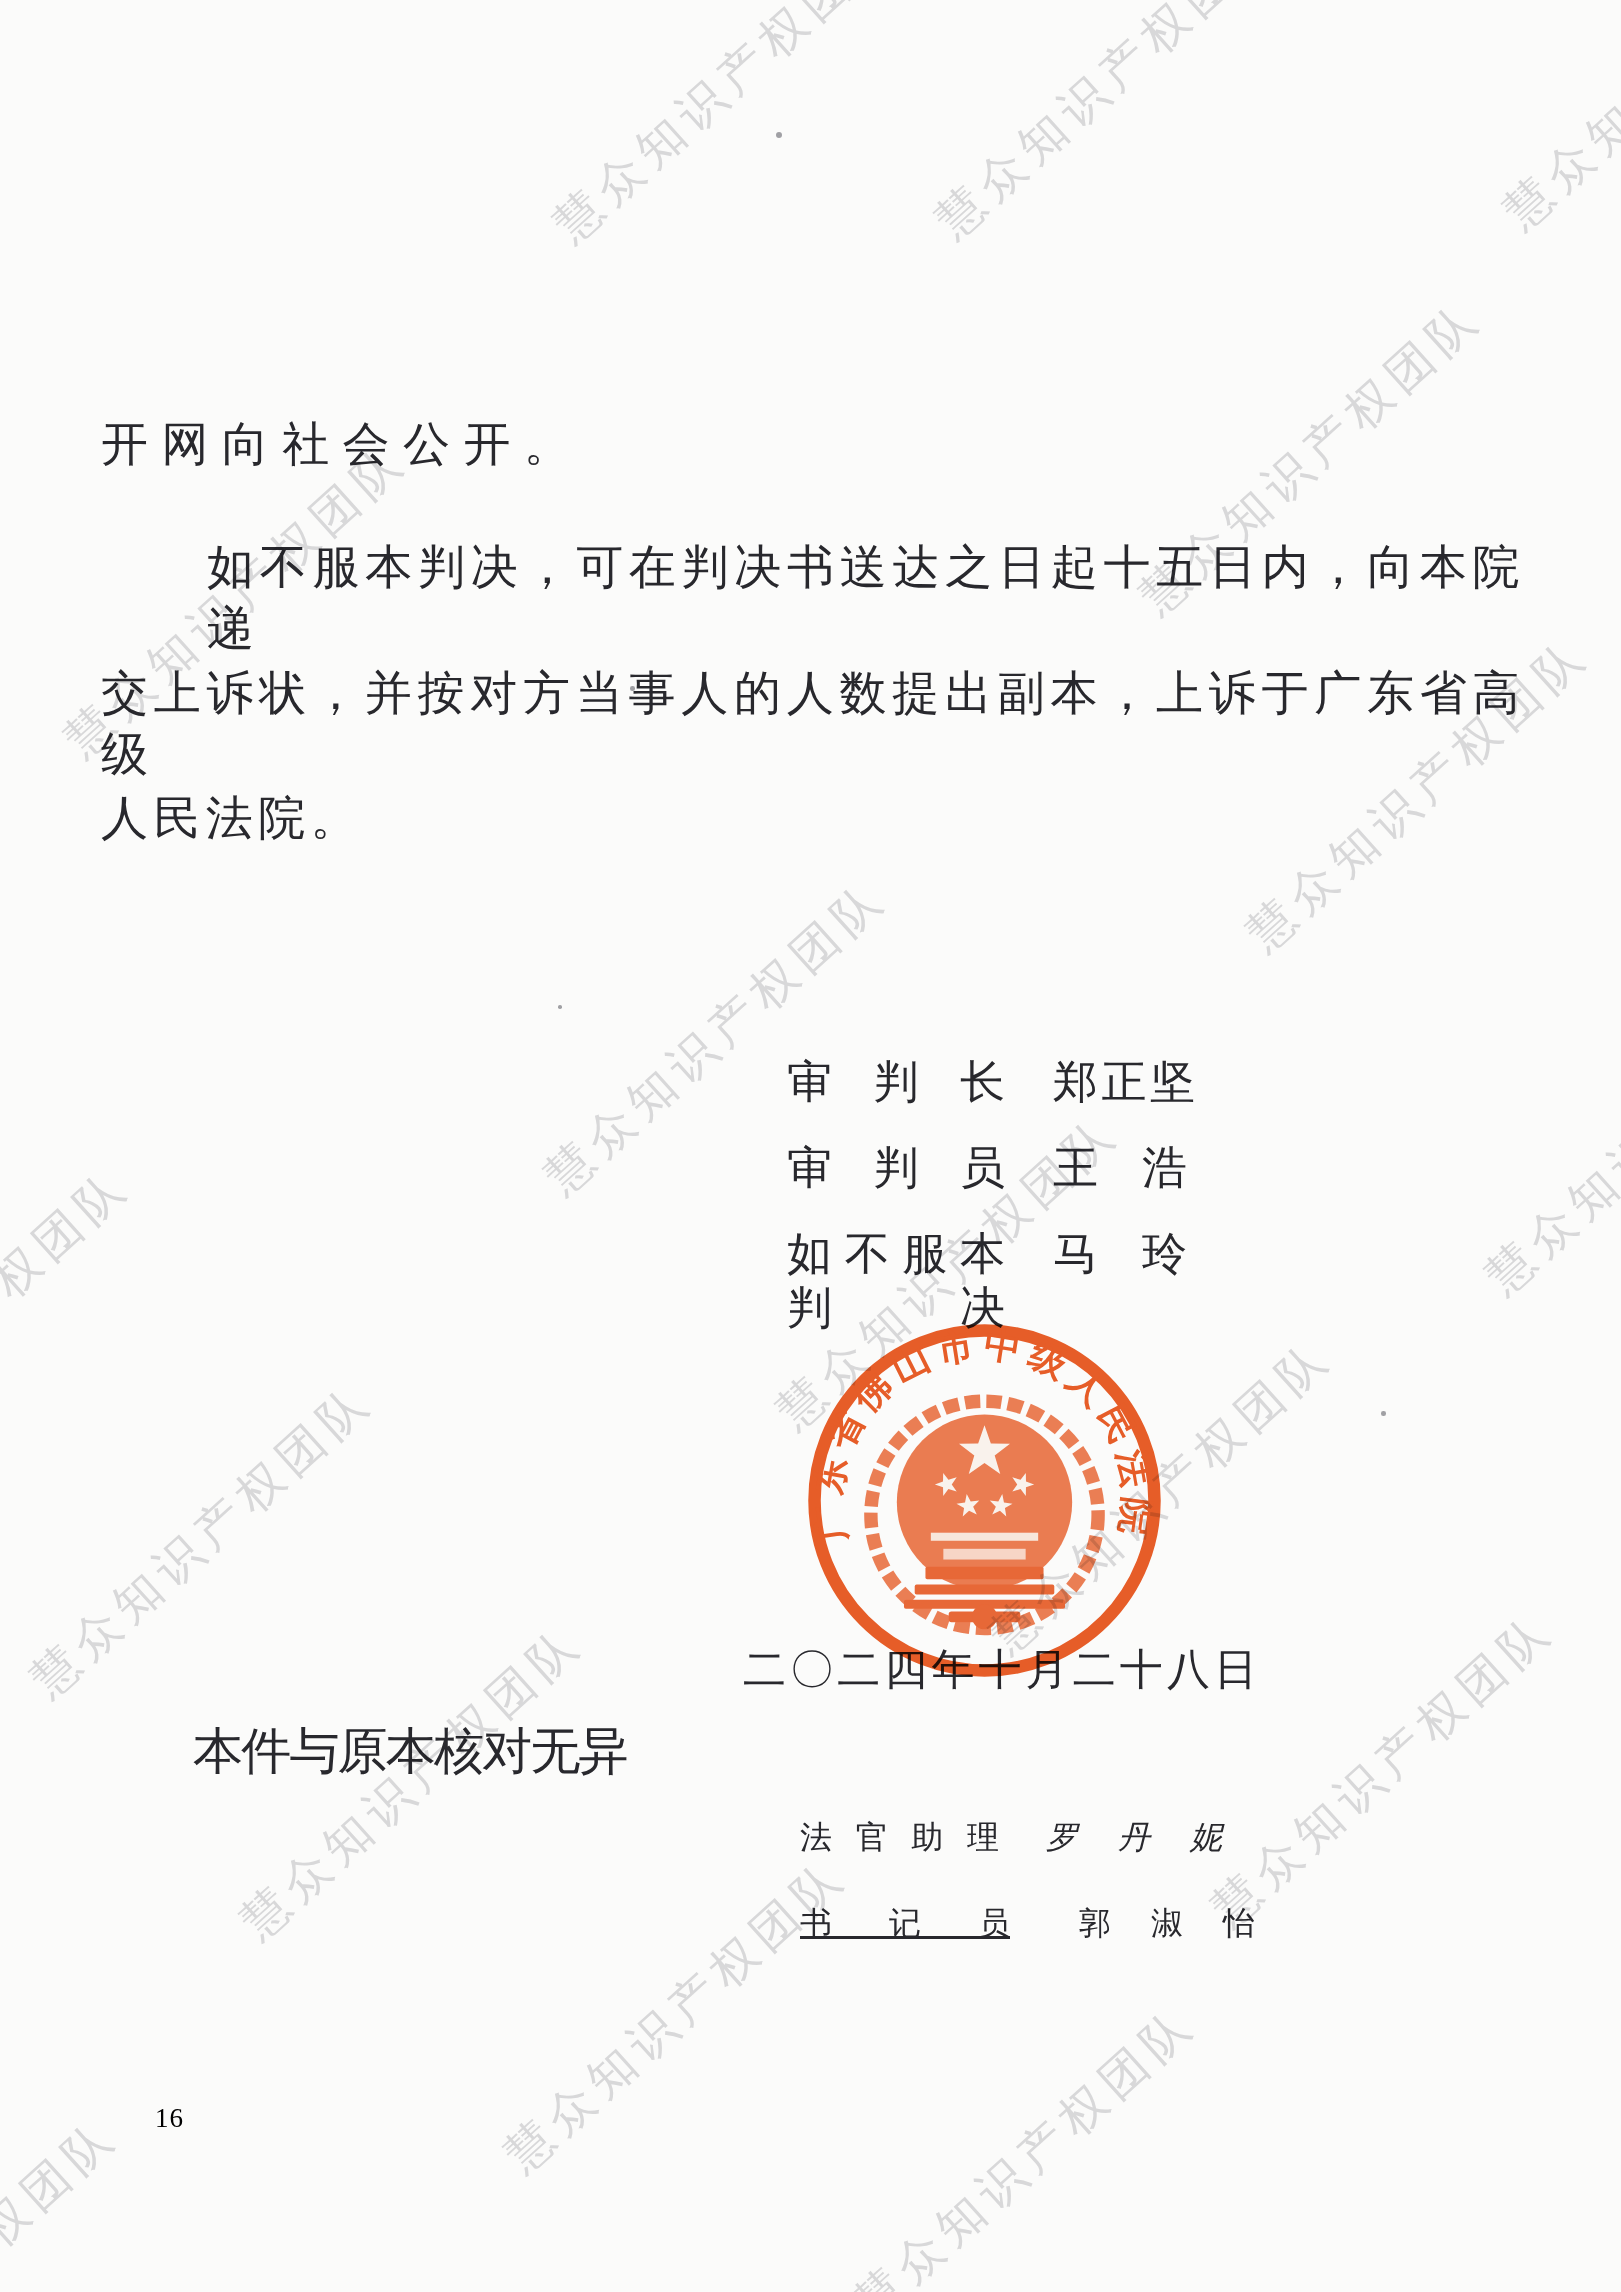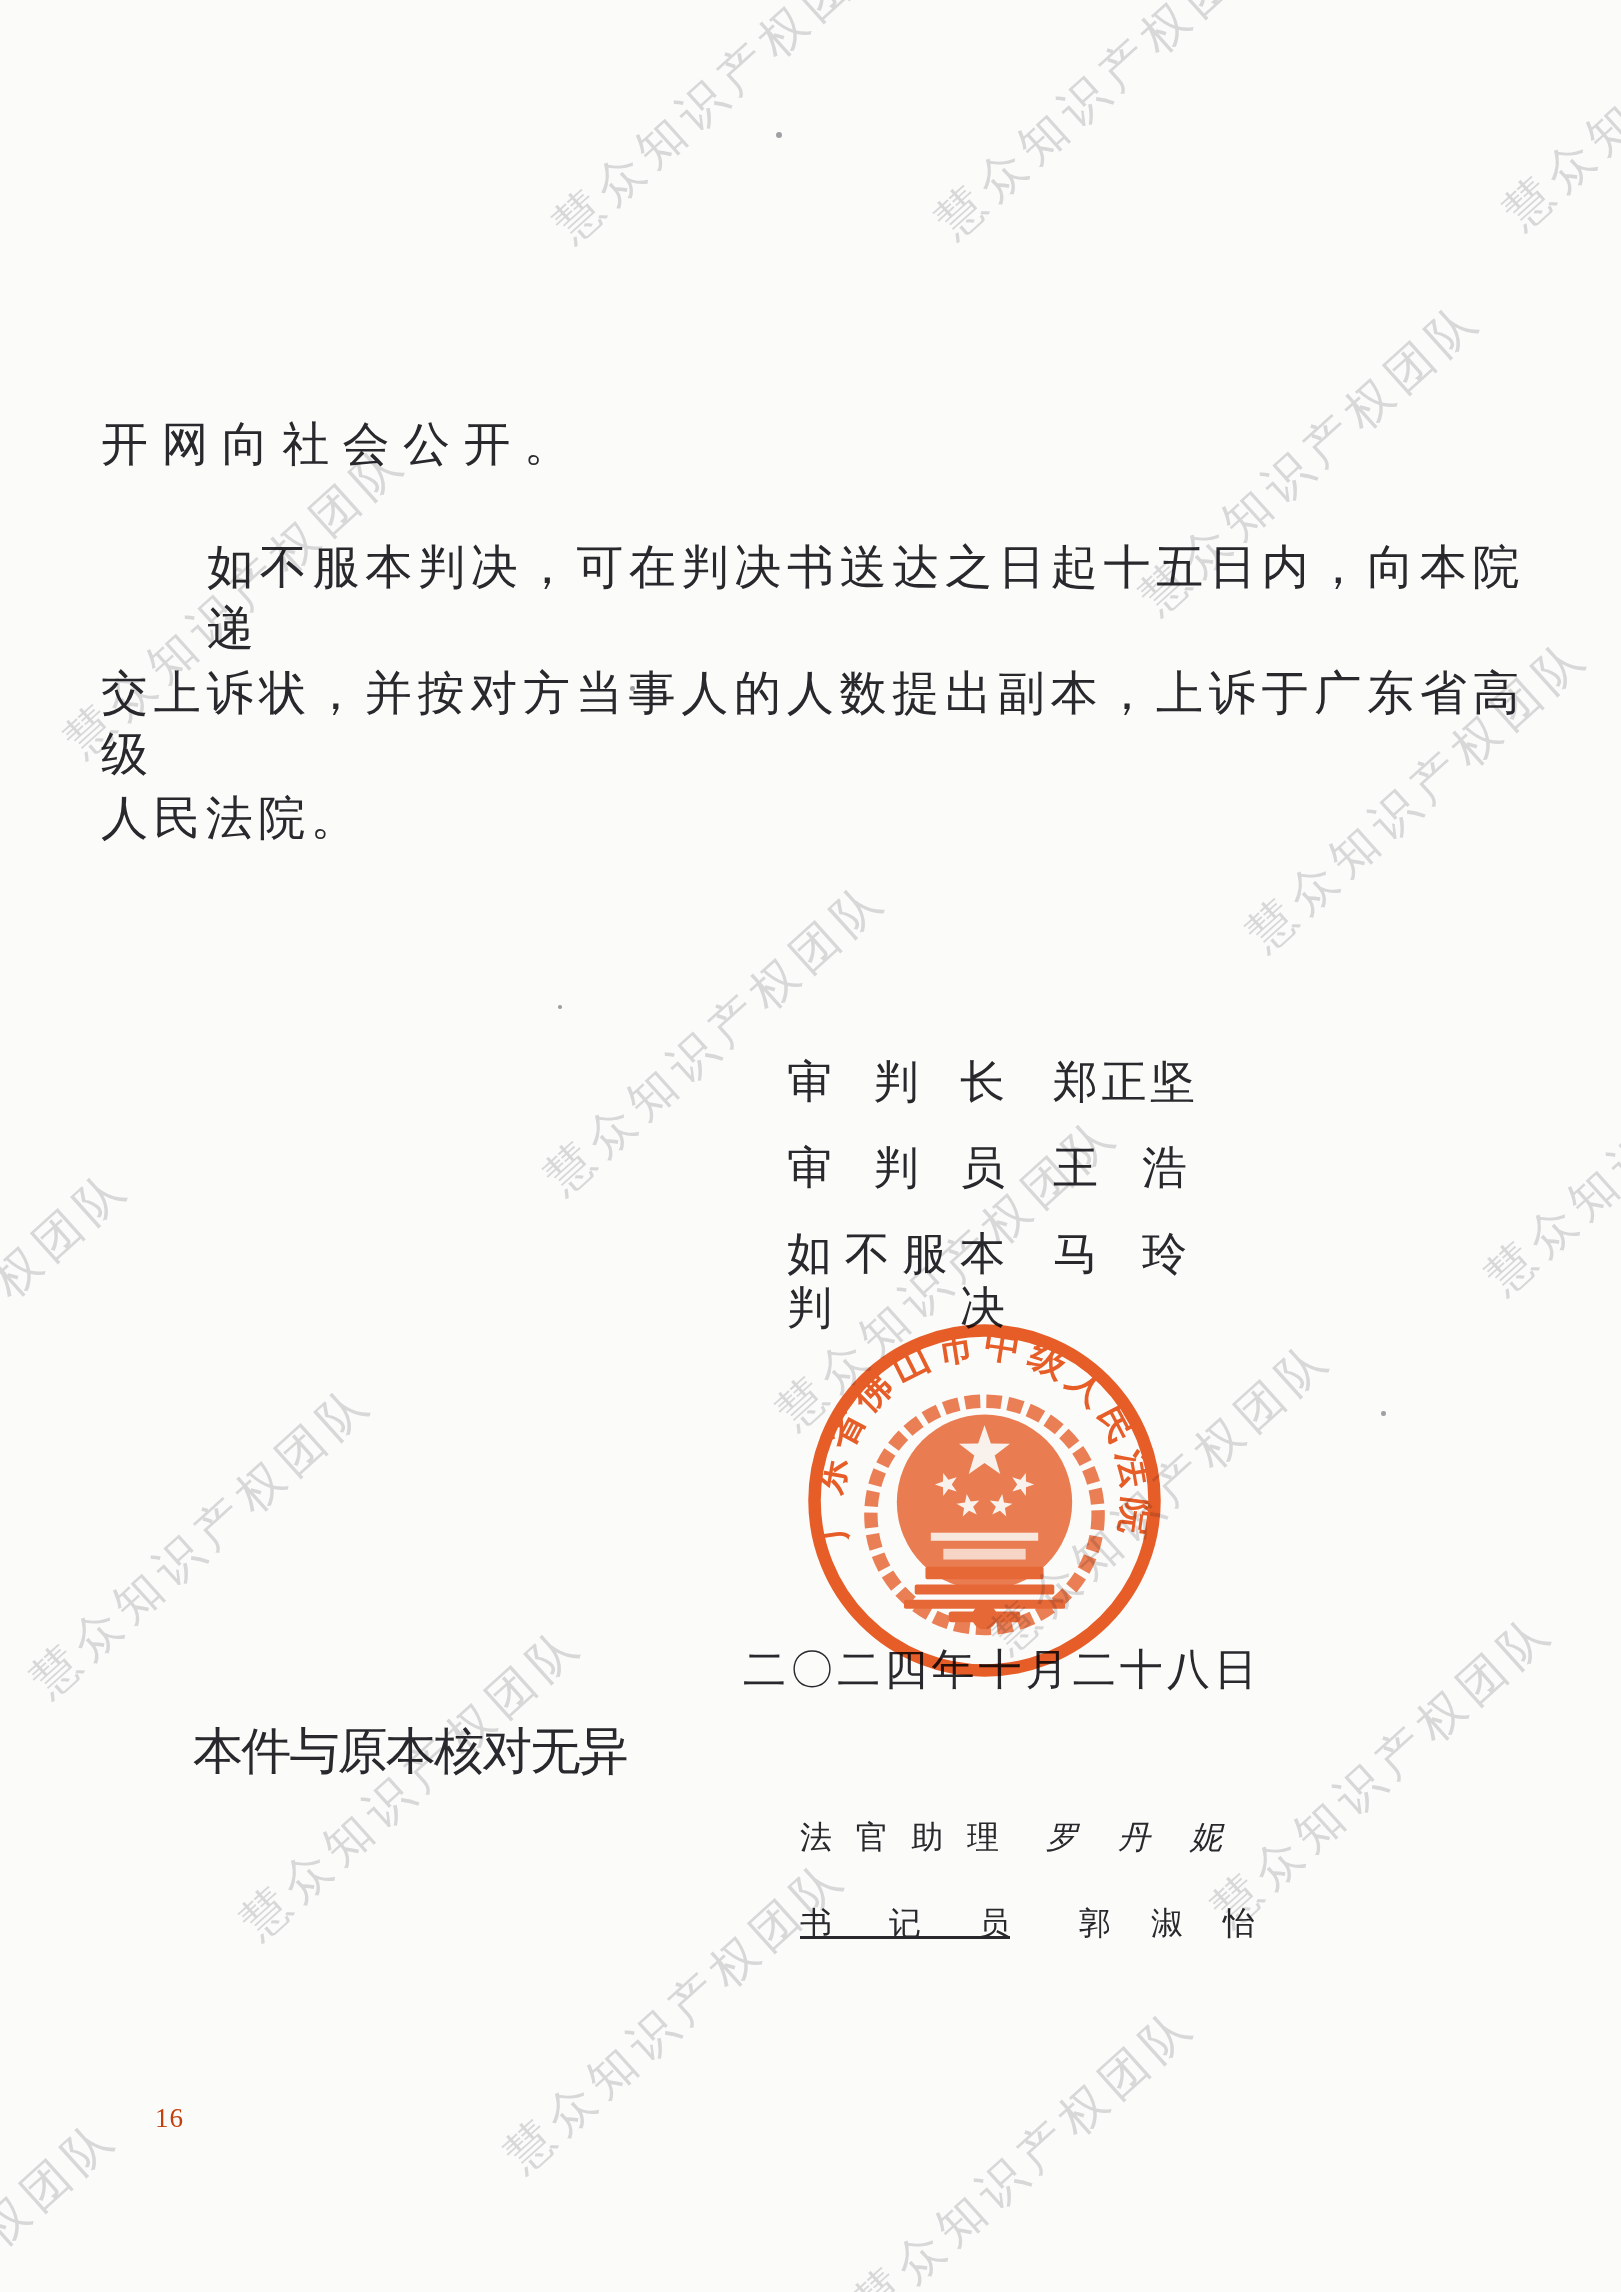--- a/index.html
+++ b/index.html
@@ -31,21 +31,21 @@
   .staff-role-1{display:inline-block;width:199px;text-align:justify;text-align-last:justify;}
   .staff-role-2{display:inline-block;width:210px;text-align:justify;text-align-last:justify;text-decoration:underline;}
   .staff-name{display:inline-block;width:176px;text-align:justify;text-align-last:justify;}
   .gap1{margin-left:47px;font-style:italic;} .gap2{margin-left:69px;}
   .date-line{
     position:absolute;left:743px;top:1644px;width:514px;
     font-size:43px;line-height:1.2;
     text-align:justify;text-align-last:justify;
   }
   .verify-line{position:absolute;left:193px;top:1721px;font-size:50px;letter-spacing:-1.8px;line-height:1.2;}
-  .page-num{position:absolute;left:155px;top:2103px;font-size:27px;letter-spacing:0.9px;color:#c2410c;}
+  .page-num{position:absolute;left:155px;top:2103px;font-size:27px;letter-spacing:0.9px;color:#000000;}
   
   .wm{
     position:absolute;
     font-family:"Liberation Sans","DejaVu Sans",sans-serif;
     font-weight:300;
     font-size:47px;letter-spacing:8px;white-space:nowrap;
     transform:translate(-50%,-50%) rotate(-42deg);
     opacity:0.5;
     mix-blend-mode:multiply;
     pointer-events:none;

